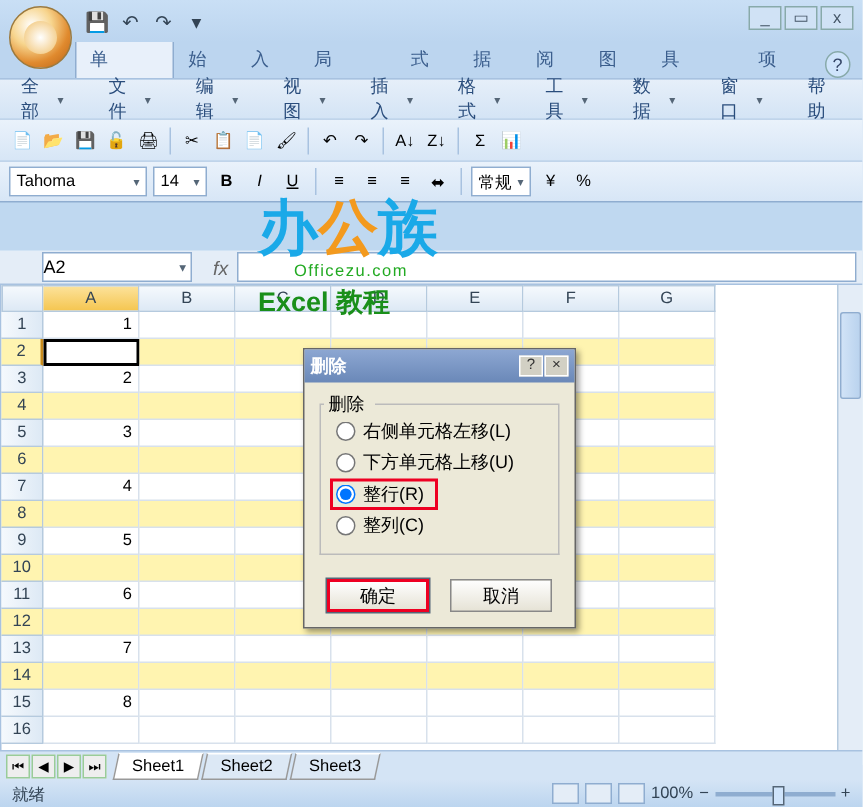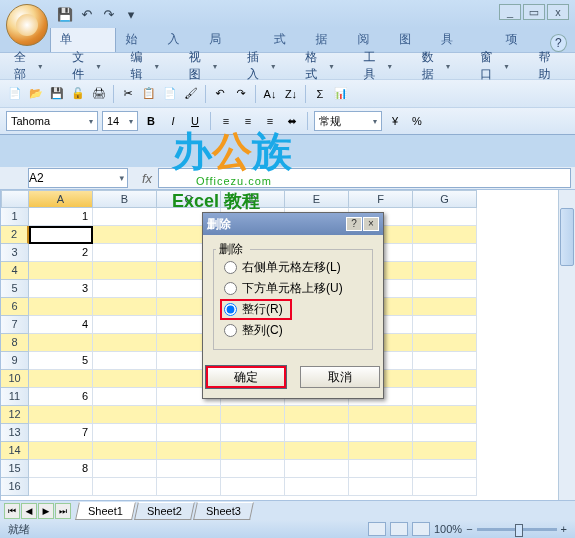--- a/index.html
+++ b/index.html
@@ -64,34 +64,34 @@
 .stab { padding: 2px 10px; background: #fff; border: 1px solid #999; border-top-color: #fff; font-size: 11px; margin-left: 2px; transform: skewX(-12deg); }
 .stab span { display: inline-block; transform: skewX(12deg); }
 .stab.inact { background: #dce8f5; }
 
 .status { position: absolute; bottom: 0; left: 0; right: 0; height: 18px; background: linear-gradient(#d4e4f5,#bcd5ef); display: flex; align-items: center; padding: 0 8px; font-size: 11px; color: #345; }
 .status .zoom { margin-left: auto; display: flex; align-items: center; gap: 4px; }
 .vbtn { width: 18px; height: 14px; border: 1px solid #8fadd0; background: #e4edf7; }
 .slider { width: 80px; height: 3px; background: #8fadd0; position: relative; }
 .slider::after { content: ""; position: absolute; left: 38px; top: -4px; width: 6px; height: 11px; background: #cfe4fb; border: 1px solid #567; }
 
-.dialog { position: absolute; left: 202px; top: 212px; width: 182px; background: #ece9d8; border: 1px solid #666; box-shadow: 2px 2px 4px rgba(0,0,0,0.4); z-index: 20; }
+.dialog { position: absolute; left: 202px; top: 232px; width: 182px; background: #ece9d8; border: 1px solid #666; box-shadow: 2px 2px 4px rgba(0,0,0,0.4); z-index: 20; }
 .dlg-tb { height: 22px; background: linear-gradient(#8da7d2,#6a88b8); display: flex; align-items: center; padding: 0 4px; color: #fff; font-size: 12px; font-weight: bold; }
 .dlg-tb .dlg-btns { margin-left: auto; display: flex; gap: 1px; }
 .dlg-tb .dlg-btns span { width: 16px; height: 14px; background: #d2d0c4; border: 1px solid #fff; color: #333; font-size: 10px; text-align: center; line-height: 12px; font-weight: normal; }
 .dlg-body { padding: 8px 10px; }
 .grp { border: 1px solid #bbb; border-top: none; padding: 8px 6px; margin-top: 6px; position: relative; }
 .grp-title { position: absolute; top: -8px; left: 2px; background: #ece9d8; padding: 0 3px; font-size: 12px; }
 .grp::before { content: ""; position: absolute; top: 0; left: 0; width: 2px; border-top: 1px solid #bbb; }
 .grp::after { content: ""; position: absolute; top: 0; right: 0; left: 36px; border-top: 1px solid #bbb; }
 .radio { display: flex; align-items: center; gap: 5px; padding: 2px 4px; font-size: 12px; }
 .radio input { margin: 0; }
 .radio.hl { border: 2px solid #e02; padding: 0 2px; width: 72px; }
 .dlg-ft { display: flex; justify-content: center; gap: 14px; padding: 8px 0 10px; }
-.dbtn { width: 80px; height: 22px; border: 1px solid #888; background: linear-gradient(#fefefe,#e6e3d6); font-size: 12px; }
+.dbtn { width: 68px; height: 22px; border: 1px solid #888; background: linear-gradient(#fefefe,#e6e3d6); font-size: 12px; }
 .dbtn.ok { border: 2px solid #e02; outline: 1px solid #567; }
 
 .scroll-v { position: absolute; right: 0; top: 0; bottom: 0; width: 17px; background: #e4edf7; border-left: 1px solid #b5cade; }
 .scroll-v .thumb { position: absolute; top: 18px; left: 1px; right: 1px; height: 58px; background: linear-gradient(90deg,#d1e3f7,#bad3ee); border: 1px solid #8fadd0; border-radius: 2px; }
 </style>
 </head>
 <body>
 
 <div class="titlebar">
   <div class="office-btn"></div>
@@ -203,21 +203,21 @@
     </div>
   <div class="tb">
       <u>U</u>
     </div>
   <div class="tb-sep"></div>
   <div class="tb">≡</div>
   <div class="tb">≡</div>
   <div class="tb">≡</div>
   <div class="tb">⬌</div>
   <div class="tb-sep"></div>
-  <div class="fontbox" style="width:68px">
+  <div class="fontbox" style="width:40px">
       <span>常规</span>
       <span class="dd" style="margin-left:auto">▾</span>
     </div>
   <div class="tb">¥</div>
   <div class="tb">%</div>
 </div>
 
 <div class="watermark">
   <div class="wm1"><span class="c1">办</span><span class="c2">公</span><span class="c3">族</span></div>
   <div class="wm2">Officezu.com</div>

